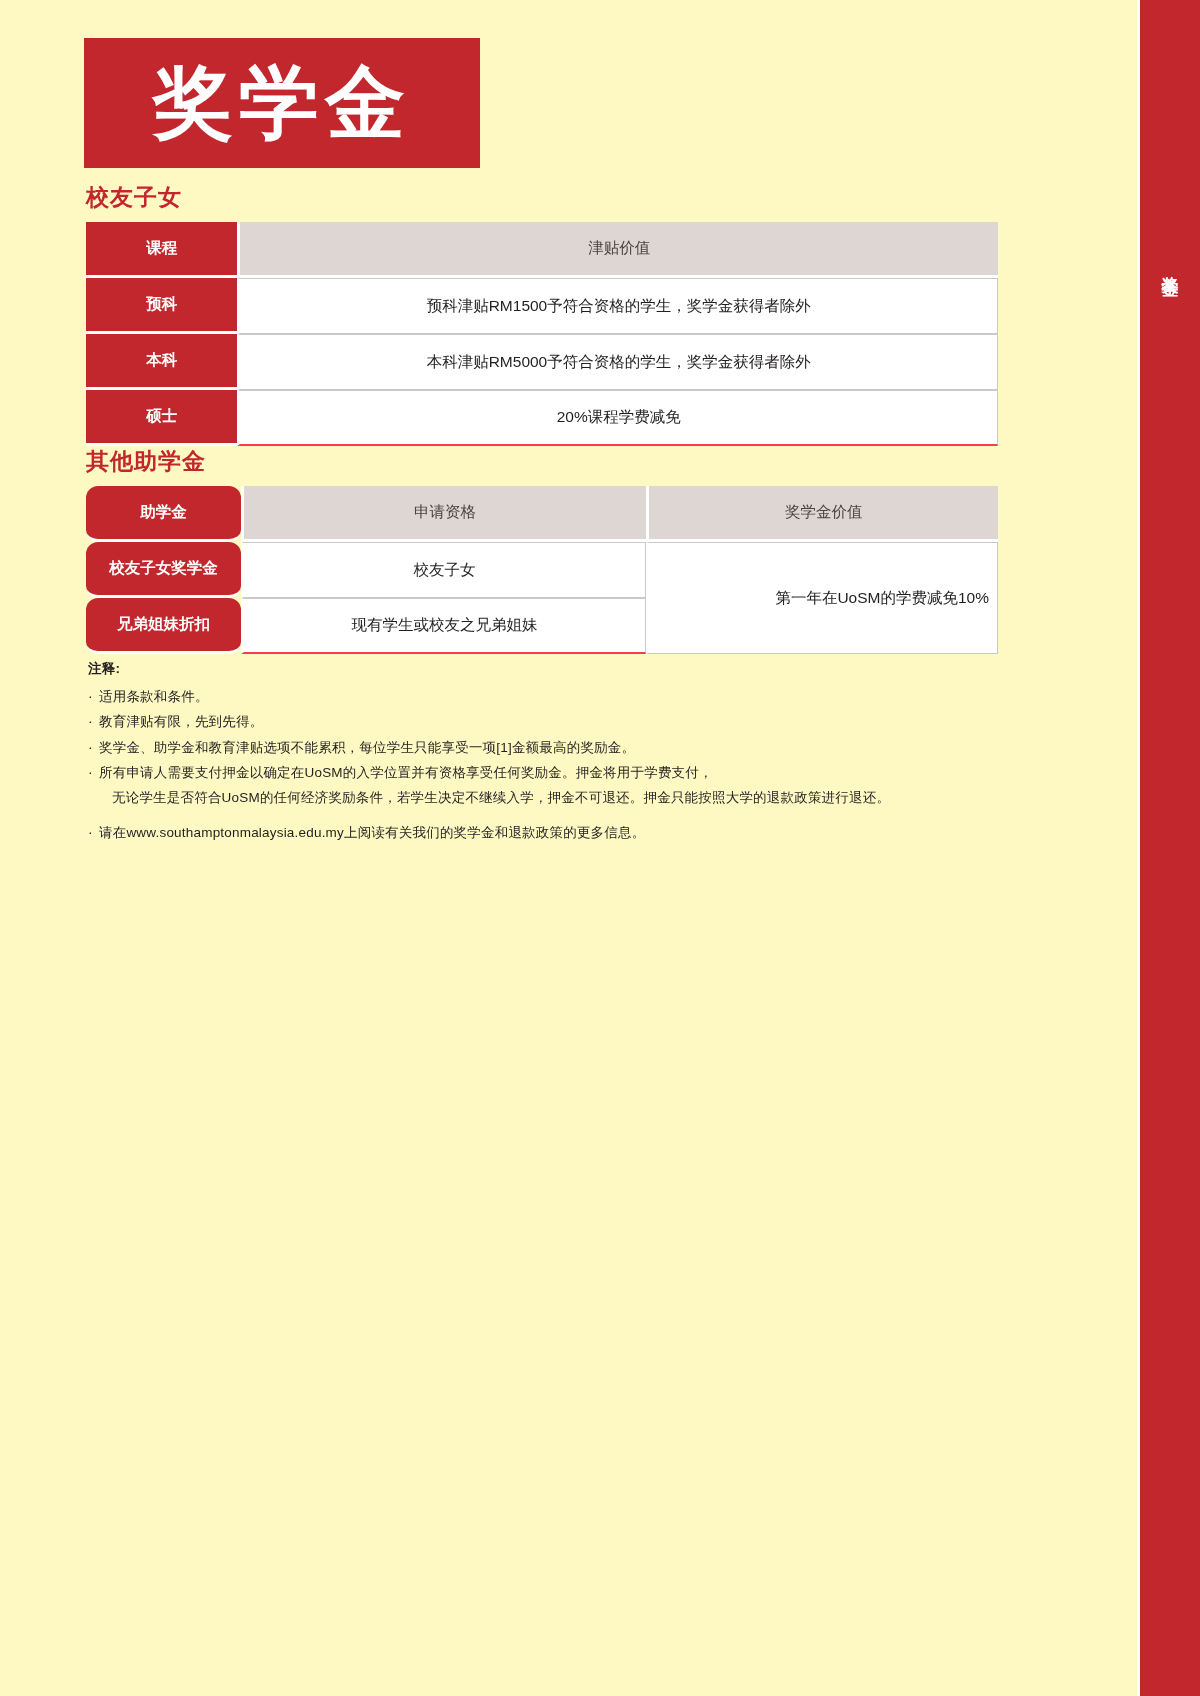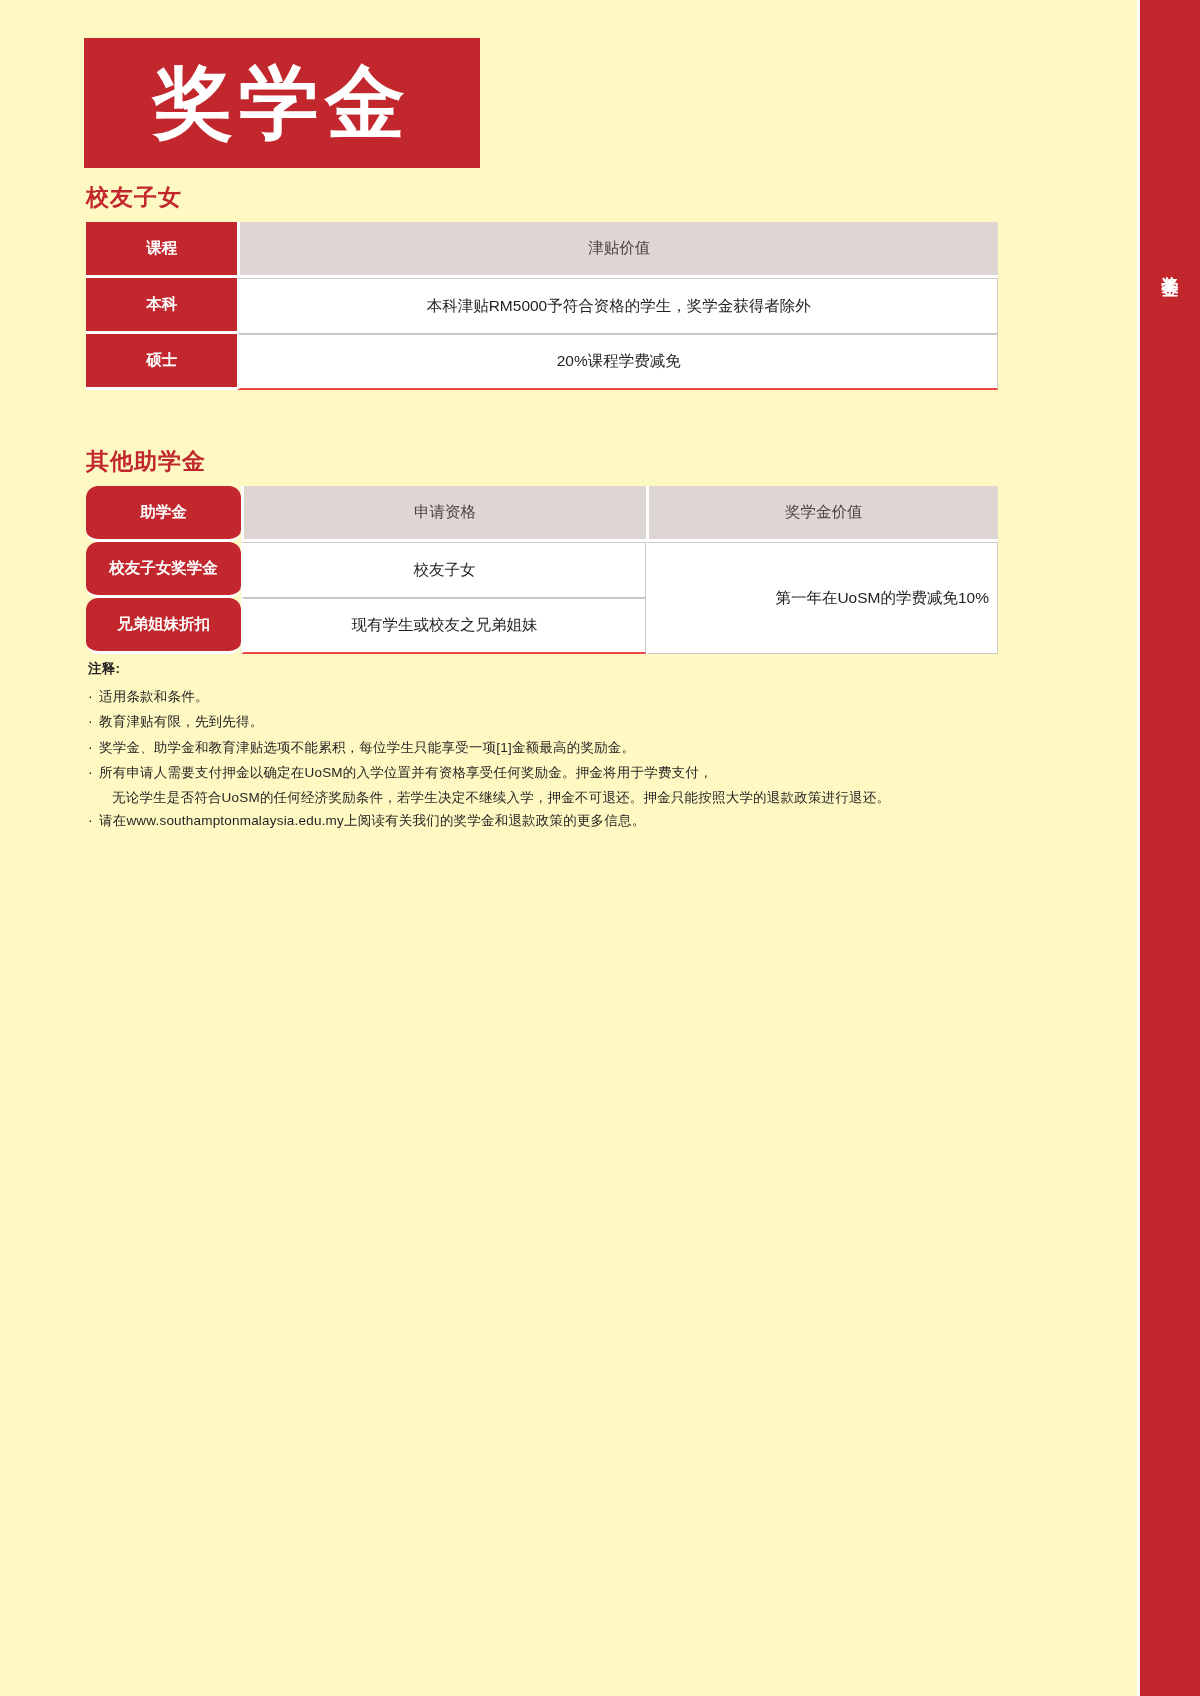--- a/index.html
+++ b/index.html
@@ -119,21 +119,21 @@
     padding-left:11px; position:relative;
     margin-bottom:3.5px;
   }
   .note-item::before {
     content:"·"; position:absolute; left:0; top:-1px;
     font-size:14px; color:#231f20;
   }
   .note-cont {
     font-size:13.5px; color:#231f20;
     line-height:1.62; letter-spacing:.2px;
-    padding-left:24px; margin-bottom:1px;
+    padding-left:24px; margin-bottom:13px;
   }
 </style>
 </head>
 <body>
 
 <div class="page">
 
   <div class="side-edge"></div>
   <div class="side-tab">
     <div class="side-tab-label">奖学金</div>
@@ -143,20 +143,24 @@
     <div class="banner-text">奖学金</div>
   </div>
 
   <div class="section-heading" id="heading-1">校友子女</div>
 
   <table class="tbl" id="table-education">
     <tbody>
       <tr>
         <td class="lbl">课程</td>
         <td class="hdr">津贴价值</td>
+      </tr>
+      <tr>
+        <td class="lbl">预科</td>
+        <td class="cell">预科津贴RM1500予符合资格的学生，奖学金获得者除外</td>
       </tr>
       <tr>
         <td class="lbl">本科</td>
         <td class="cell">本科津贴RM5000予符合资格的学生，奖学金获得者除外</td>
       </tr>
       <tr>
         <td class="lbl">硕士</td>
         <td class="cell cell-b">20%课程学费减免</td>
       </tr>
     </tbody>

